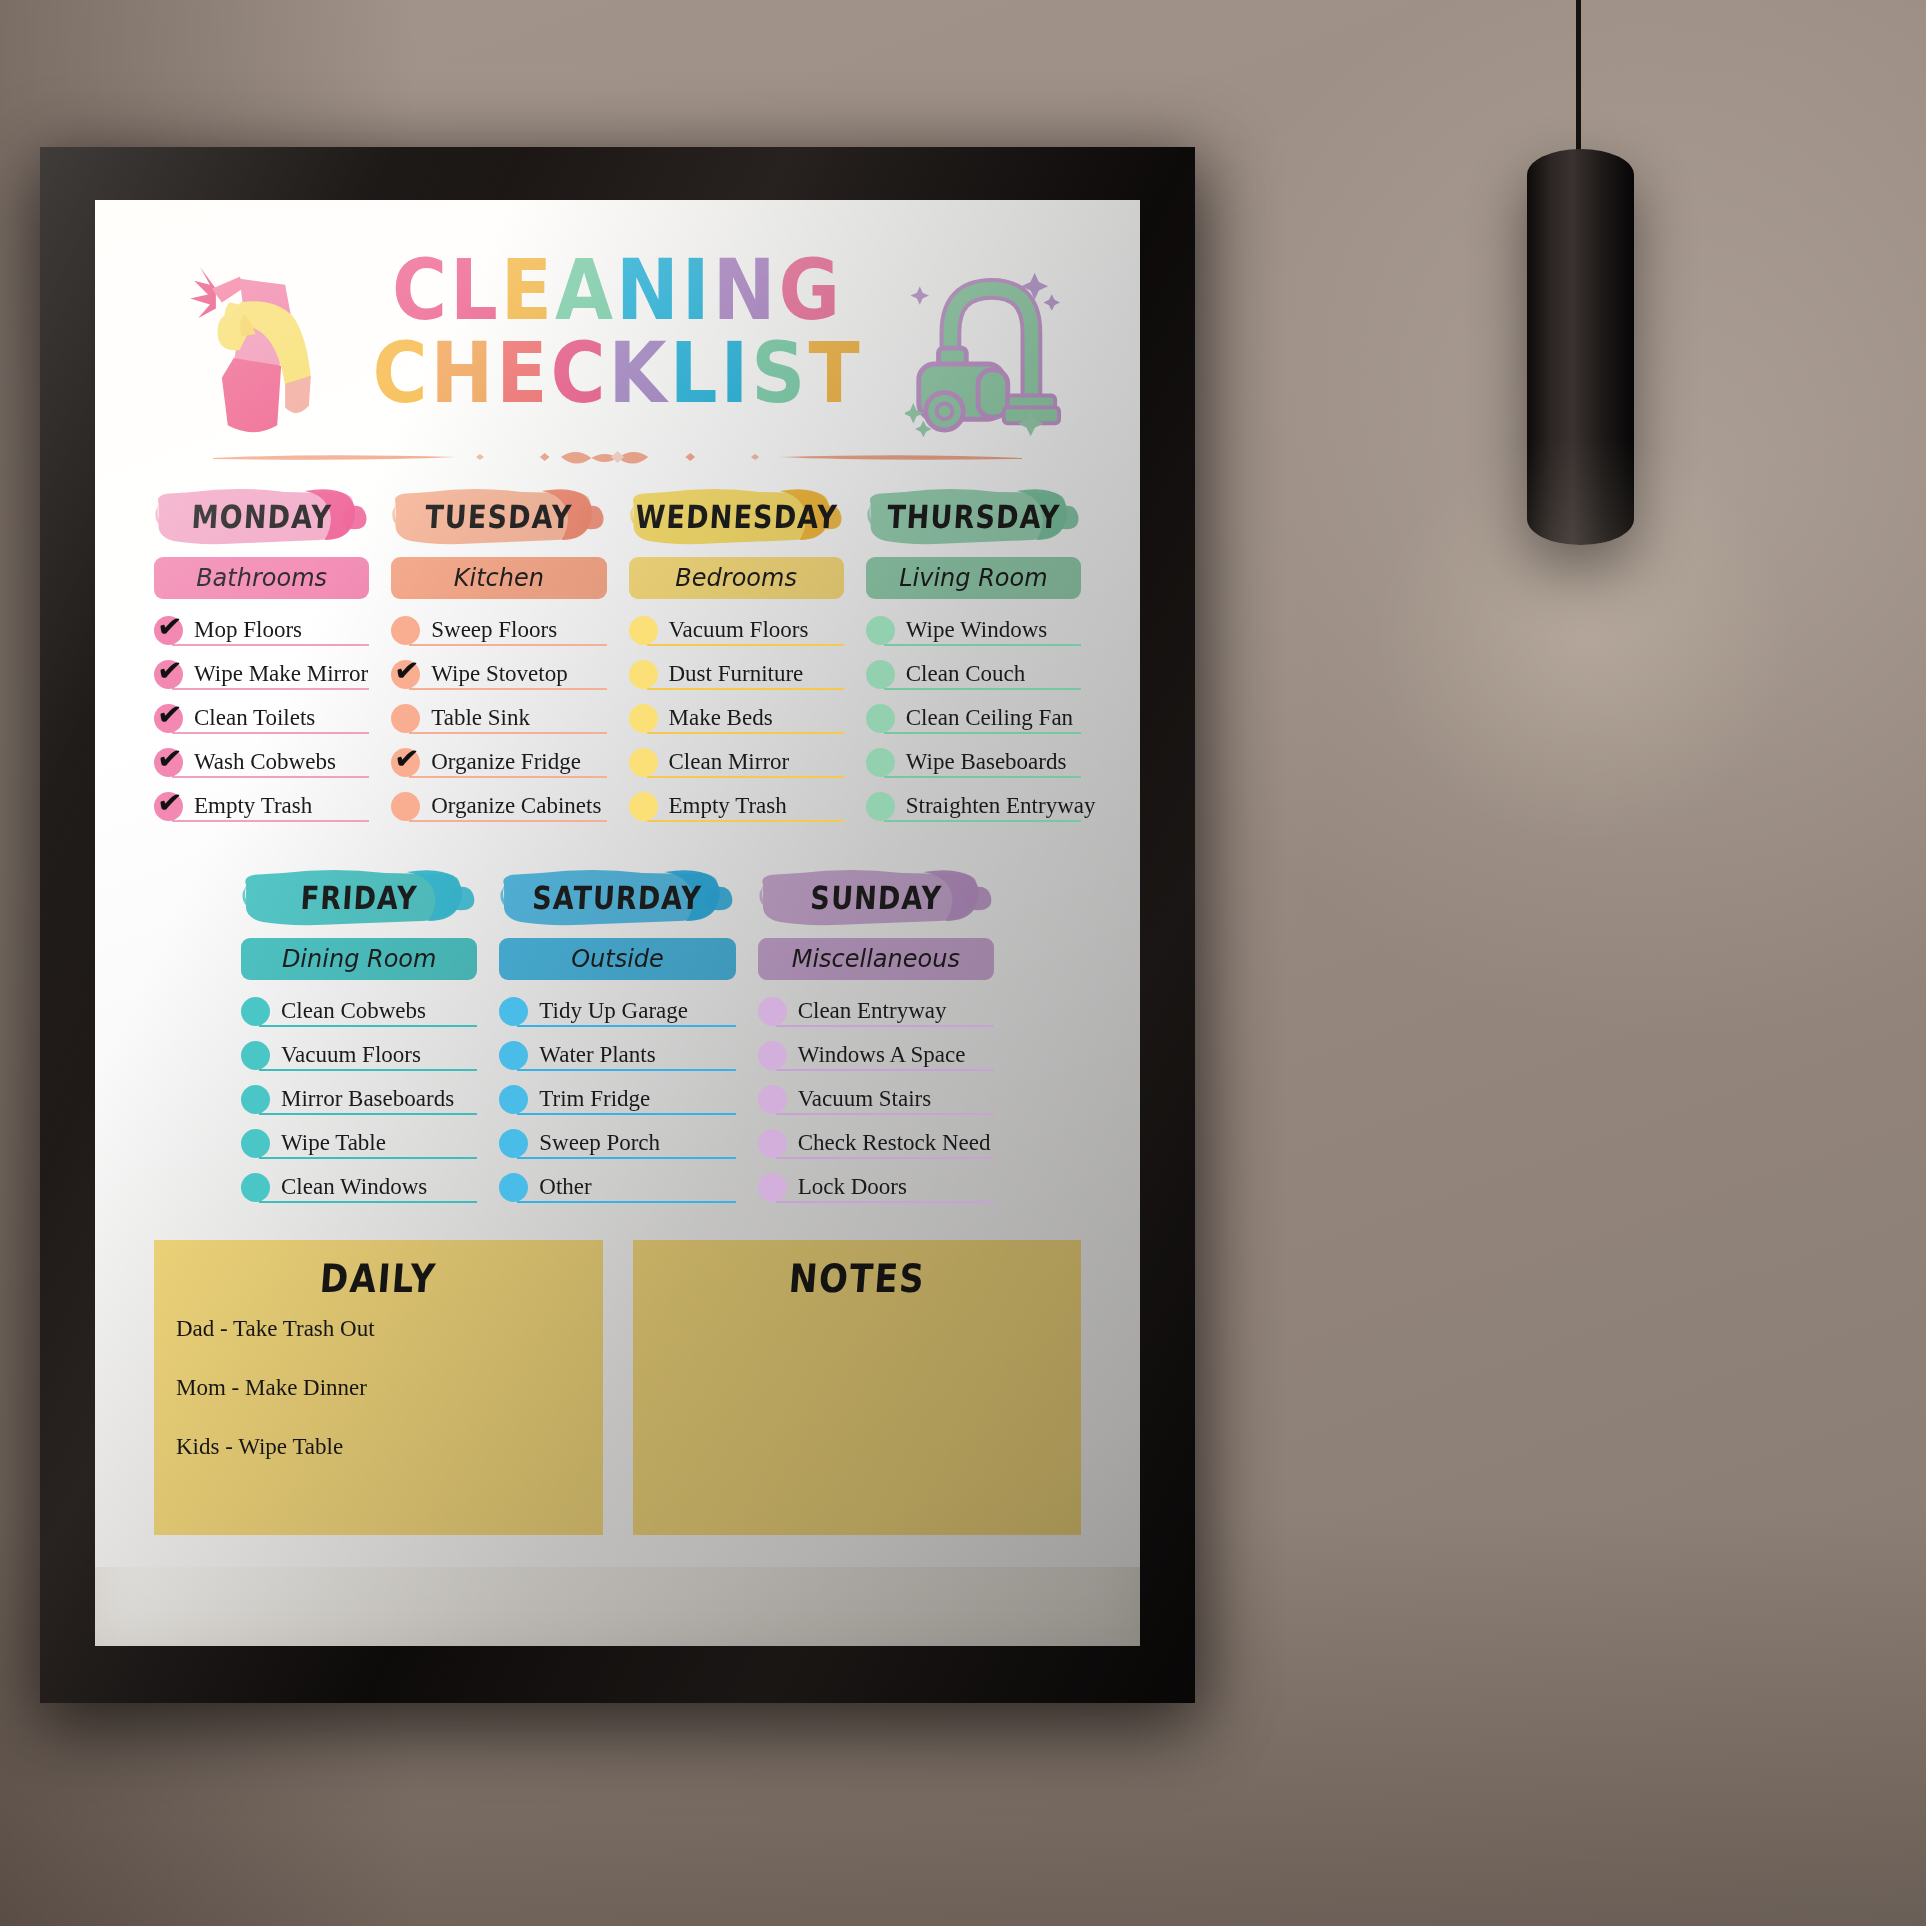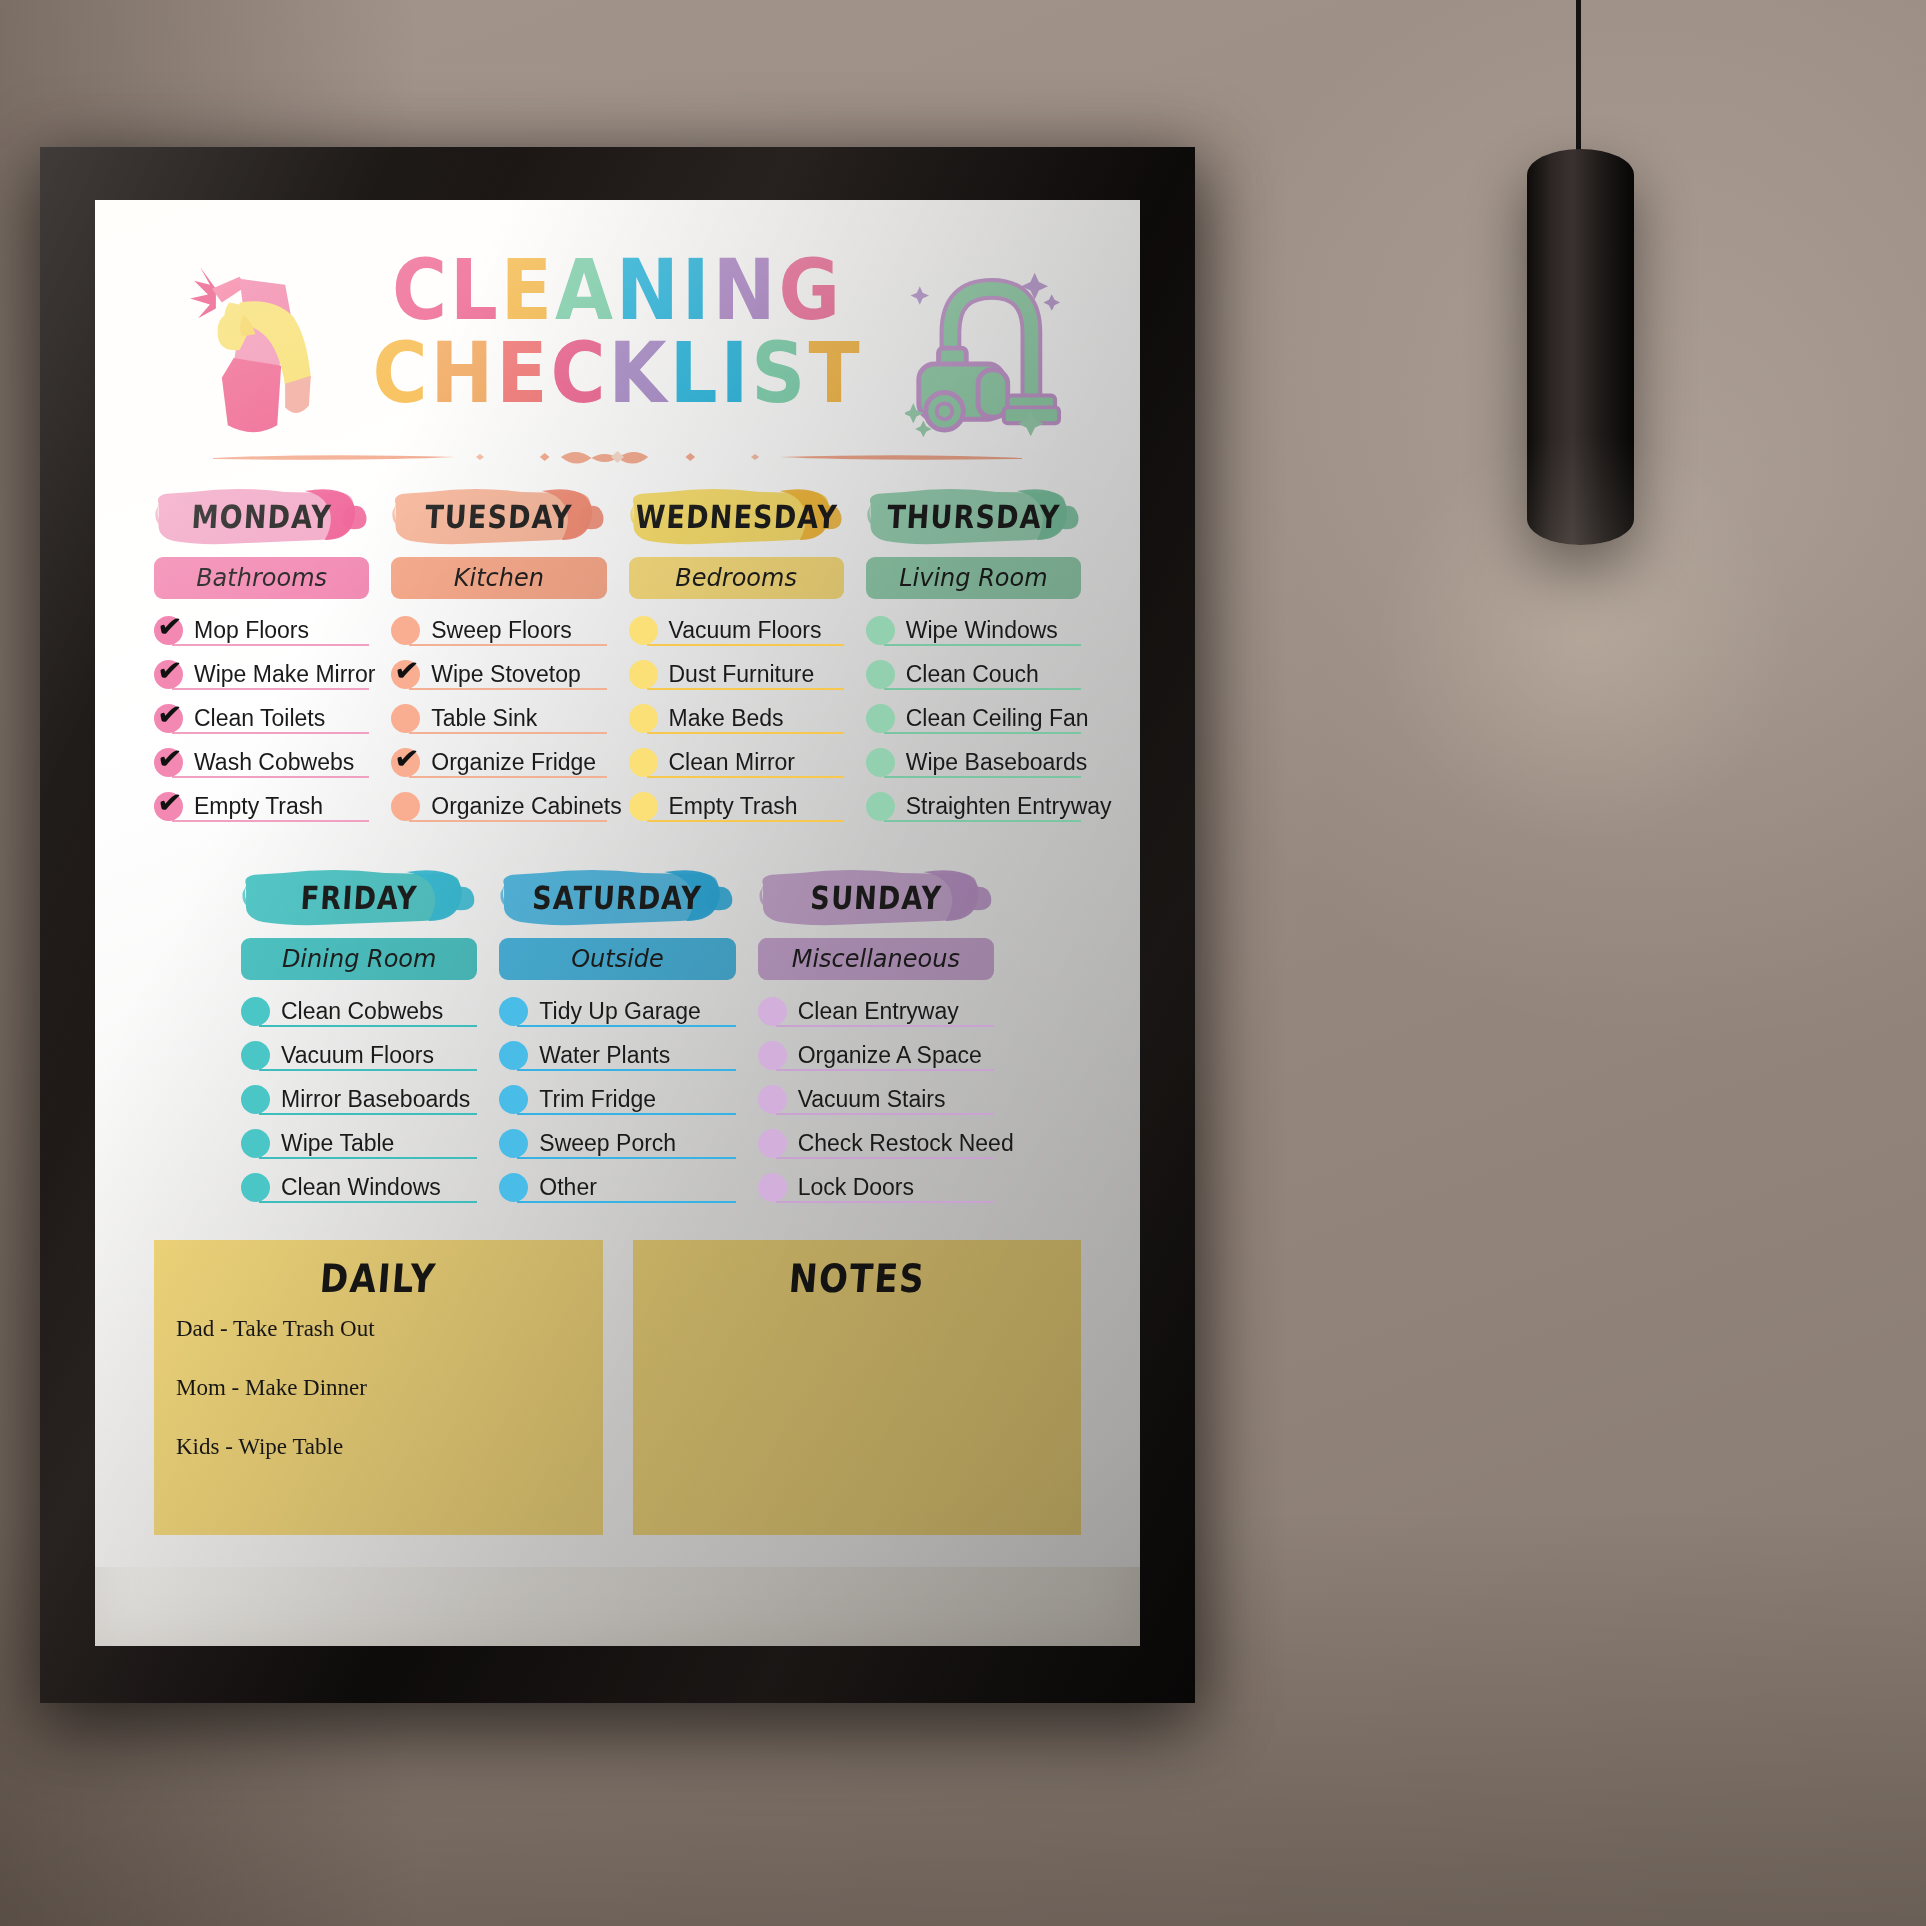--- a/index.html
+++ b/index.html
@@ -129,21 +129,21 @@
     width: 29px; height: 29px; border-radius: 50%;
     flex: 0 0 29px; position: relative; z-index: 2;
     display:flex; align-items:center; justify-content:center;
   }
   .bullet .tick {
     font-size: 30px; line-height: 1; color:#111;
     font-family: "DejaVu Sans", sans-serif; font-weight:700;
     transform: translate(1px,-3px) rotate(5deg);
   }
   .task-label {
-    font-family: Liberation Sans, sans-serif;
+    font-family: Liberation Serif, serif;
     font-size: 23px; color:#1a1a1a;
     margin-left: 11px; white-space: nowrap;
     position: relative; z-index: 2;
   }
   .task-rule {
     position:absolute; left: 18px; right: 0; bottom: 1px;
     height: 2px; z-index: 1;
   }
 
   
@@ -491,21 +491,21 @@
               <div class="dayname">SUNDAY</div>
             </div>
             <div class="room" style="background: rgb(210, 174, 220);">Miscellaneous</div>
             <div class="task">
               <div class="bullet" style="background: rgb(211, 175, 220);"></div>
               <div class="task-label">Clean Entryway</div>
               <div class="task-rule" style="background: rgb(201, 162, 212);"></div>
             </div>
             <div class="task">
               <div class="bullet" style="background: rgb(211, 175, 220);"></div>
-              <div class="task-label">Organize A Space</div>
+              <div class="task-label">Windows A Space</div>
               <div class="task-rule" style="background: rgb(201, 162, 212);"></div>
             </div>
             <div class="task">
               <div class="bullet" style="background: rgb(211, 175, 220);"></div>
               <div class="task-label">Vacuum Stairs</div>
               <div class="task-rule" style="background: rgb(201, 162, 212);"></div>
             </div>
             <div class="task">
               <div class="bullet" style="background: rgb(211, 175, 220);"></div>
               <div class="task-label">Check Restock Need</div>

